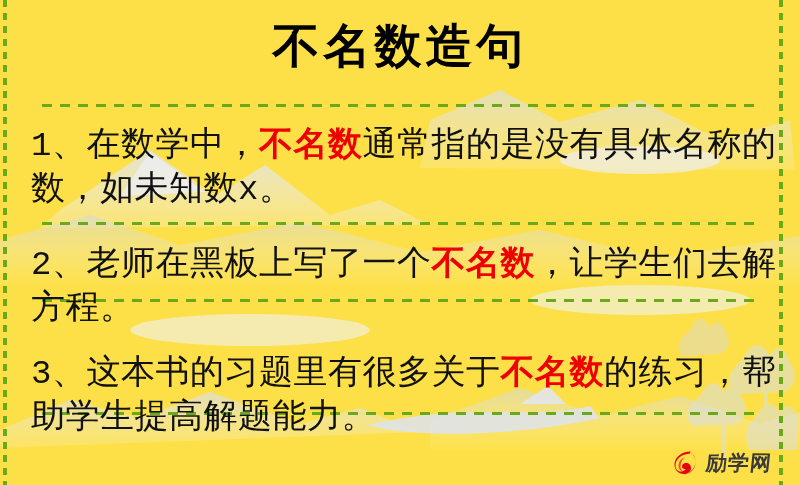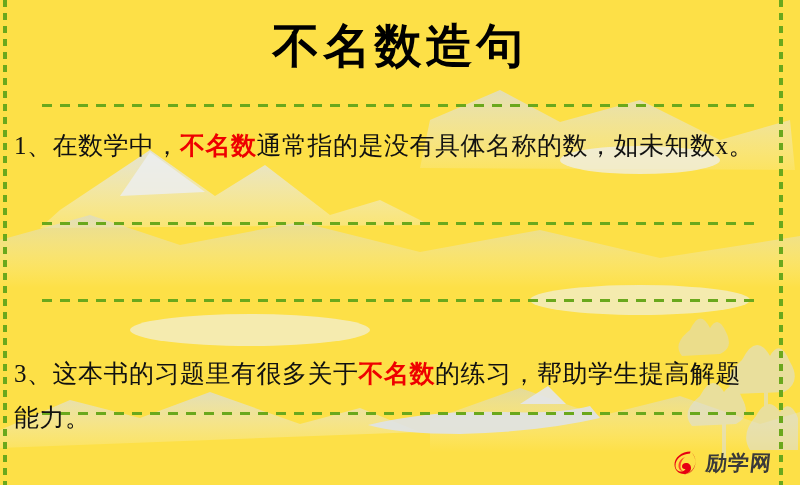--- a/index.html
+++ b/index.html
@@ -71,24 +71,24 @@
     font-size: 47px;
     line-height: 64px;
     letter-spacing: 4px;
     color: #000000;
     z-index: 4;
   }
 
   
   .sentence {
     position: absolute;
-    left: 14px;
+    left: 31px;
     width: 752px;
-    font-family: Liberation Serif, serif;
-    font-size: 25px;
+    font-family: Liberation Mono, monospace;
+    font-size: 34px;
     line-height: 44px;
     color: #111111;
     letter-spacing: 0.5px;
     z-index: 4;
   }
   .sentence .kw {
     color: #ee0000;
     font-weight: bold;
   }
 
@@ -177,20 +177,23 @@
   <div class="h-rule" style="top:222px;"></div>
   <div class="h-rule" style="top:299px;"></div>
   <div class="h-rule" style="top:412px;"></div>
 
   <div class="title">不名数造句</div>
 
   <div class="sentence" style="top:124px;">
     <span>1、</span><span>在数学中，</span><span class="kw">不名数</span><span>通常指的是没有具体名称的数，如未知数x。</span>
   </div>
 
+  <div class="sentence" style="top:243px;">
+    <span>2、</span><span>老师在黑板上写了一个</span><span class="kw">不名数</span><span>，让学生们去解方程。</span>
+  </div>
 
   <div class="sentence" style="top:320px;margin-top:32px;">
     <span>3、</span><span>这本书的习题里有很多关于</span><span class="kw">不名数</span><span>的练习，帮助学生提高解题能力。</span>
   </div>
 
   <div class="logo">
     <div class="logo-mark">
       <svg viewBox="0 0 64 64" width="32" height="32" aria-hidden="true">
         <path d="M45 9 C27 9 13 21 13 35 C13 46 21 54 32 54 C40 54 46 49 46 42 C46 36 42 32 36 32 C31 32 28 35 28 39 C28 42 30 44 33 44 C35 44 36 43 36 41 C35 46 31 49 26 49 C19 49 15 44 15 37 C15 24 27 14 44 13 Z" fill="#e60012"></path>
         <path d="M47 11 C52 16 55 23 55 30 C55 44 44 55 30 55 C35 55 40 53 44 50 C51 45 55 37 55 29 C55 22 52 15 47 11 Z" fill="#d2000f"></path>

